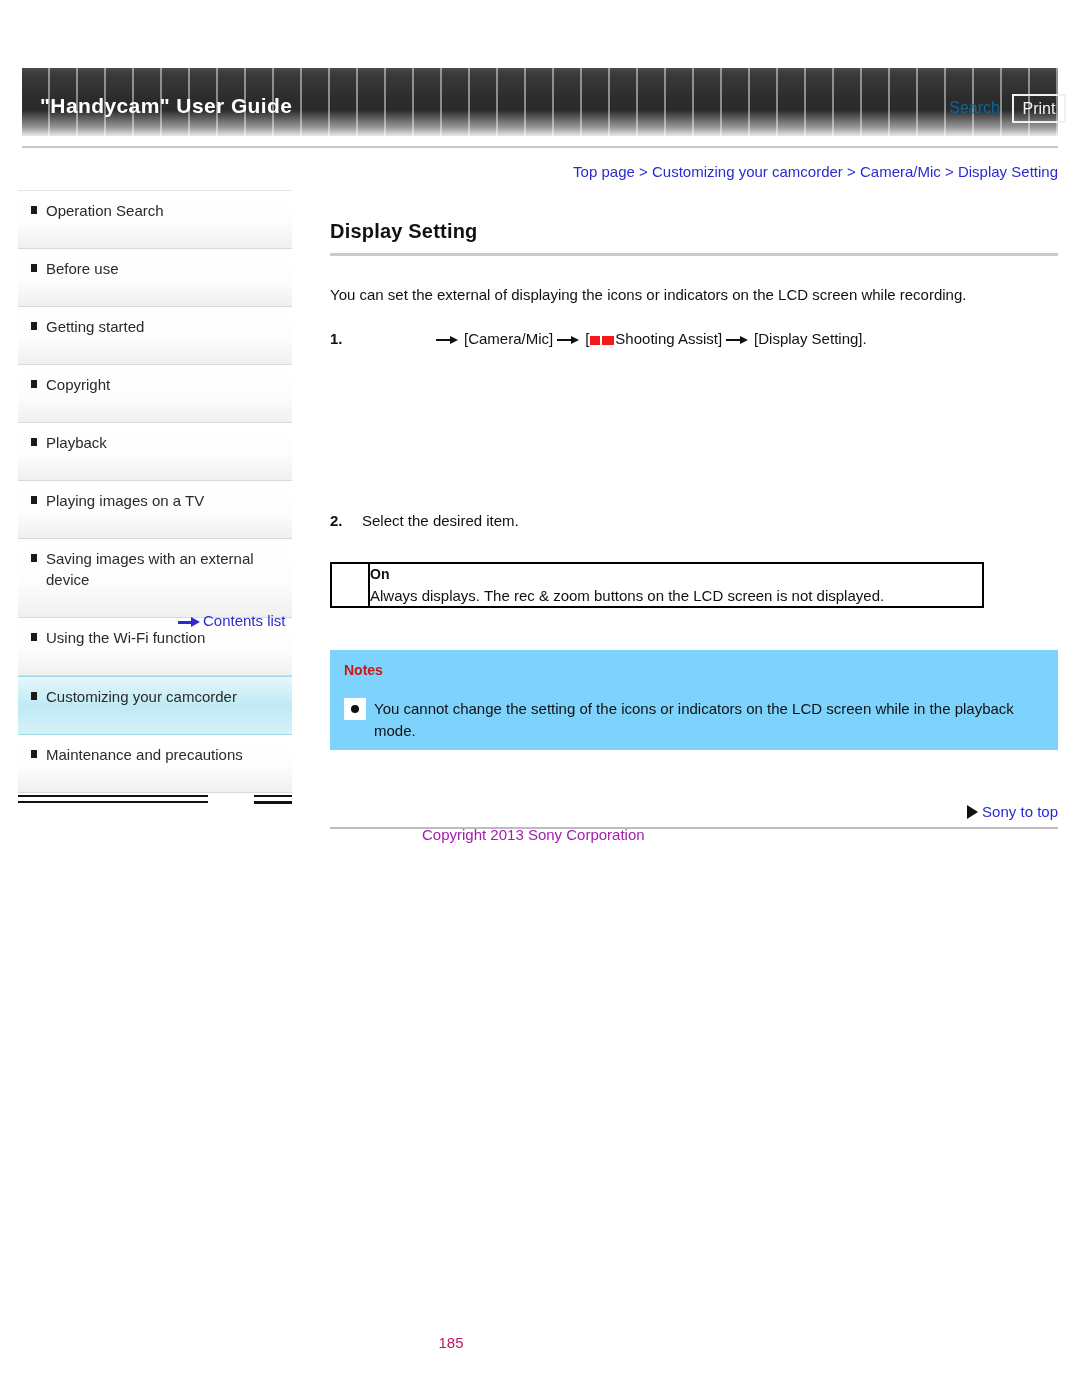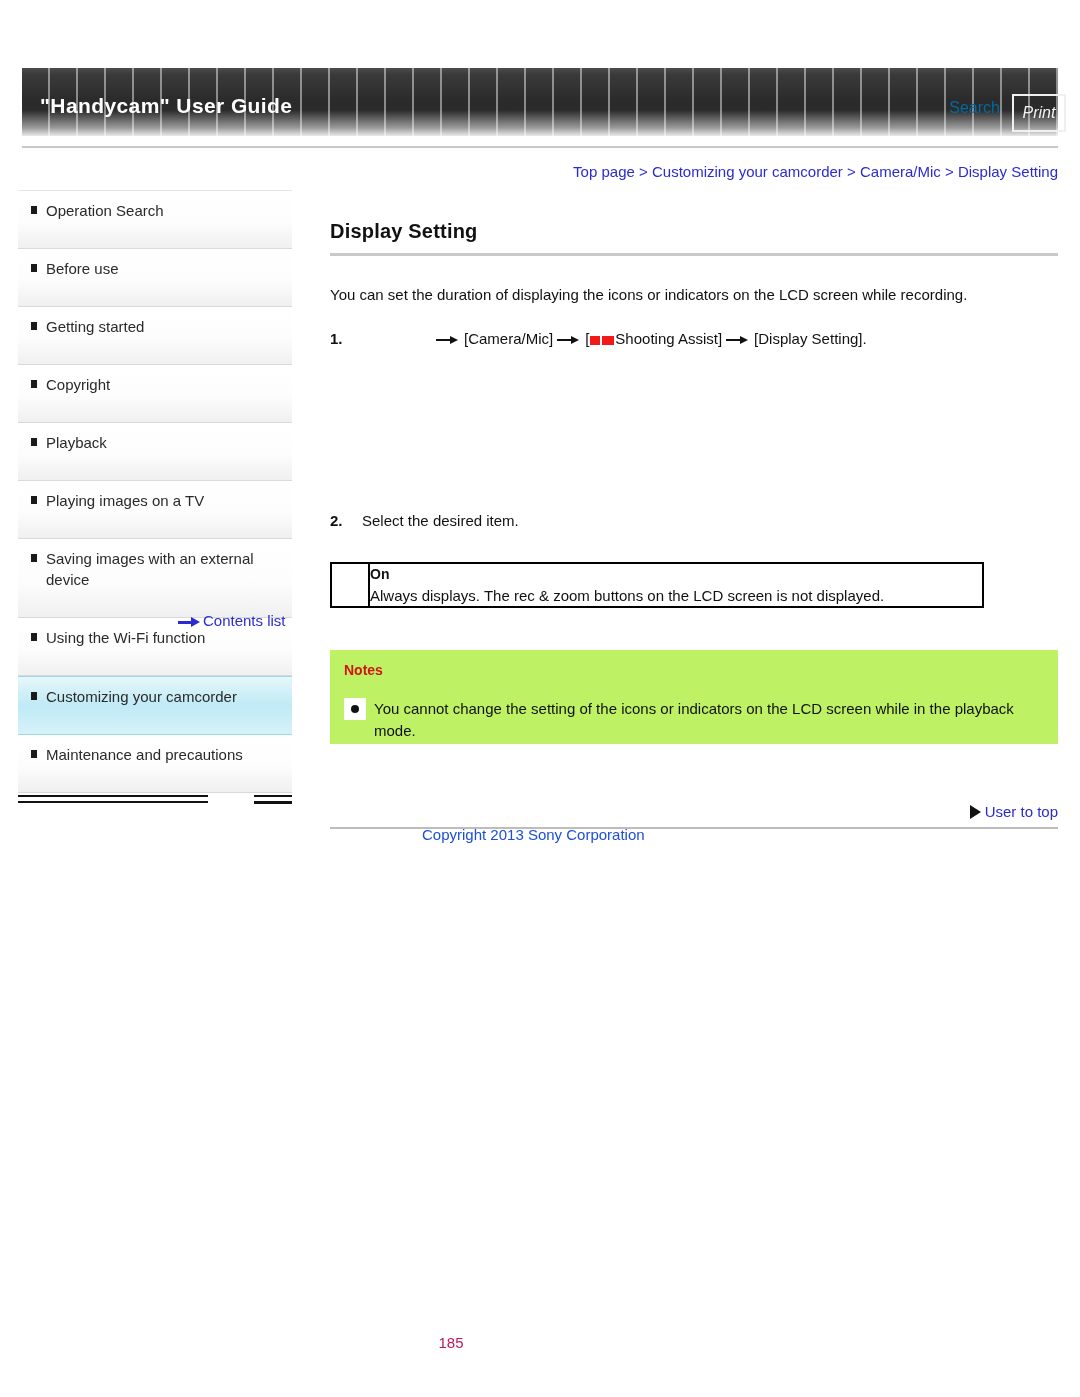--- a/index.html
+++ b/index.html
@@ -54,30 +54,29 @@
     font-size: 16px;
     color: #0369a1;
     white-space: nowrap;
     cursor: pointer;
   }
   .header-print {
     position: absolute;
     right: 14px;
     top: 94px;
     width: 54px;
-    height: 38px;
+    height: 29px;
     border: 2px solid #f0f0f0;
     color: #f2f2f2;
     font-size: 16px;
     display: flex;
     align-items: center;
     justify-content: center;
     cursor: pointer;
     box-sizing: border-box;
-    font-style: italic;
   }
   .header-rule {
     position: absolute;
     left: 22px;
     top: 146px;
     width: 1036px;
     height: 2px;
     background: #c8c8c8;
   }
 
@@ -286,22 +285,22 @@
   .opt-desc {
     font-size: 15px;
     color: #111111;
     line-height: 21px;
   }
 
   
   .notes-box {
     margin-top: 42px;
     width: 728px;
-    background: #bef264;
-    padding: 12px 14px 2px 14px;
+    background: #7dd3fc;
+    padding: 12px 14px 8px 14px;
     box-sizing: border-box;
   }
   .notes-title {
     color: #d01414;
     font-weight: bold;
     font-size: 14px;
     margin-bottom: 5px;
   }
   .note-row {
     display: flex;
@@ -357,21 +356,21 @@
     width: 728px;
     height: 2px;
     background: #bdbdbd;
   }
 
   .copyright {
     position: absolute;
     left: 422px;
     top: 826px;
     font-size: 15px;
-    color: #1d4ed8;
+    color: #a21caf;
     white-space: nowrap;
   }
 
   .page-number {
     position: absolute;
     left: 9px;
     top: 1334px;
     width: 884px;
     text-align: center;
     font-size: 15px;
@@ -447,21 +446,21 @@
 </div>
 
 <div class="contents-link">
   <span class="arrow-right"></span><span>Contents list</span>
 </div>
 
 <div class="main">
   <h1 class="page-title">Display Setting</h1>
   <div class="title-rule"></div>
 
-  <div class="intro-text">You can set the duration of displaying the icons or indicators on the LCD screen while recording.</div>
+  <div class="intro-text">You can set the external of displaying the icons or indicators on the LCD screen while recording.</div>
 
   <div class="step-row">
     <span class="step-num">1.</span>
     <span class="step-body step1-body"><span class="arr"></span><span>[Camera/Mic]</span><span class="arr"></span><span>[</span><span class="shoot-icon"></span><span>Shooting Assist]</span><span class="arr"></span><span>[Display Setting].</span></span>
   </div>
 
   <div class="step1-spacer"></div>
 
   <div class="step-row">
     <span class="step-num">2.</span>
@@ -483,17 +482,17 @@
   <div class="notes-box">
     <div class="notes-title">Notes</div>
     <div class="note-row">
       <span class="note-bullet"></span>
       <span class="note-text">You cannot change the setting of the icons or indicators on the LCD screen while in the playback mode.</span>
     </div>
   </div>
 </div>
 
 <div class="back-to-top">
-  <span class="tri-right"></span><span>User to top</span>
+  <span class="tri-right"></span><span>Sony to top</span>
 </div>
 <div class="bt-rule"></div>
 <div class="copyright">Copyright 2013 Sony Corporation</div>
 <div class="page-number">185</div>
 
 </body></html>

